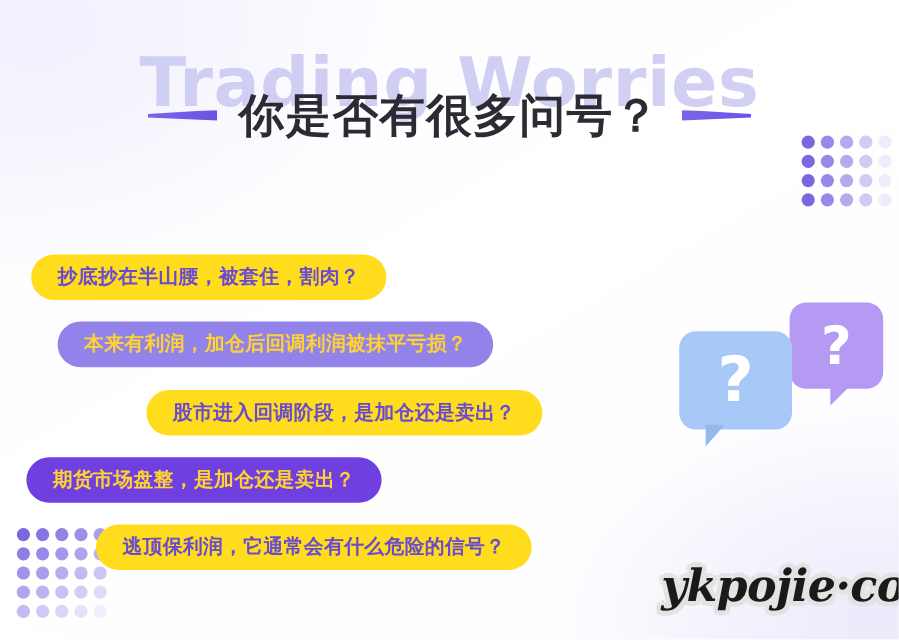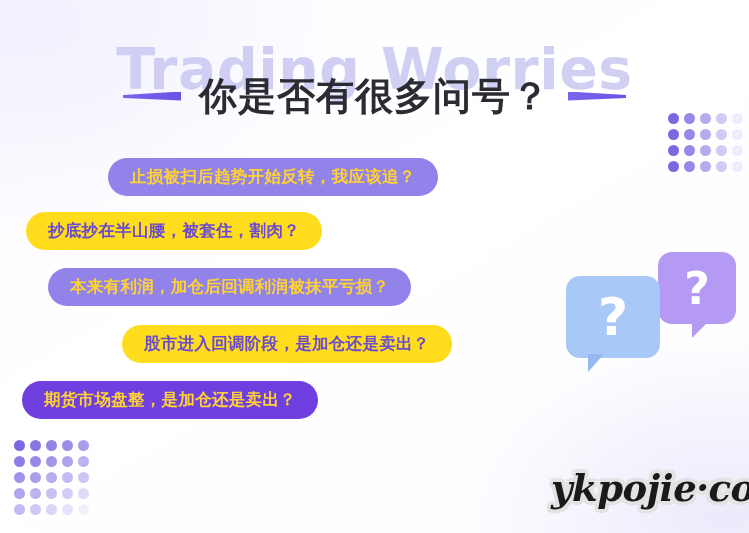--- a/index.html
+++ b/index.html
@@ -226,25 +226,25 @@
     </div>
 
   <div id="ghost-title">Trading Worries</div>
 
   <div id="headline-row">
     <span class="dash left"></span>
     <span id="headline">你是否有很多问号？</span>
     <span class="dash right"></span>
   </div>
 
-  <div class="bubble purple-light" id="bubble-1">止损被扫后趋势开始反转，我应该追？</div>
   <div class="bubble yellow" id="bubble-2">抄底抄在半山腰，被套住，割肉？</div>
   <div class="bubble yellow" id="bubble-4">股市进入回调阶段，是加仓还是卖出？</div>
   <div class="bubble purple-light" id="bubble-3">本来有利润，加仓后回调利润被抹平亏损？</div>
   <div class="bubble purple-deep" id="bubble-5">期货市场盘整，是加仓还是卖出？</div>
+  <div class="bubble yellow" id="bubble-6">逃顶保利润，它通常会有什么危险的信号？</div>
 
   <div id="speech-illustration">
     <div class="sb" id="sb-back">
       <span>?</span>
       <span class="tail"></span>
     </div>
     <div class="sb" id="sb-front">
       <span>?</span>
       <span class="tail"></span>
     </div>

